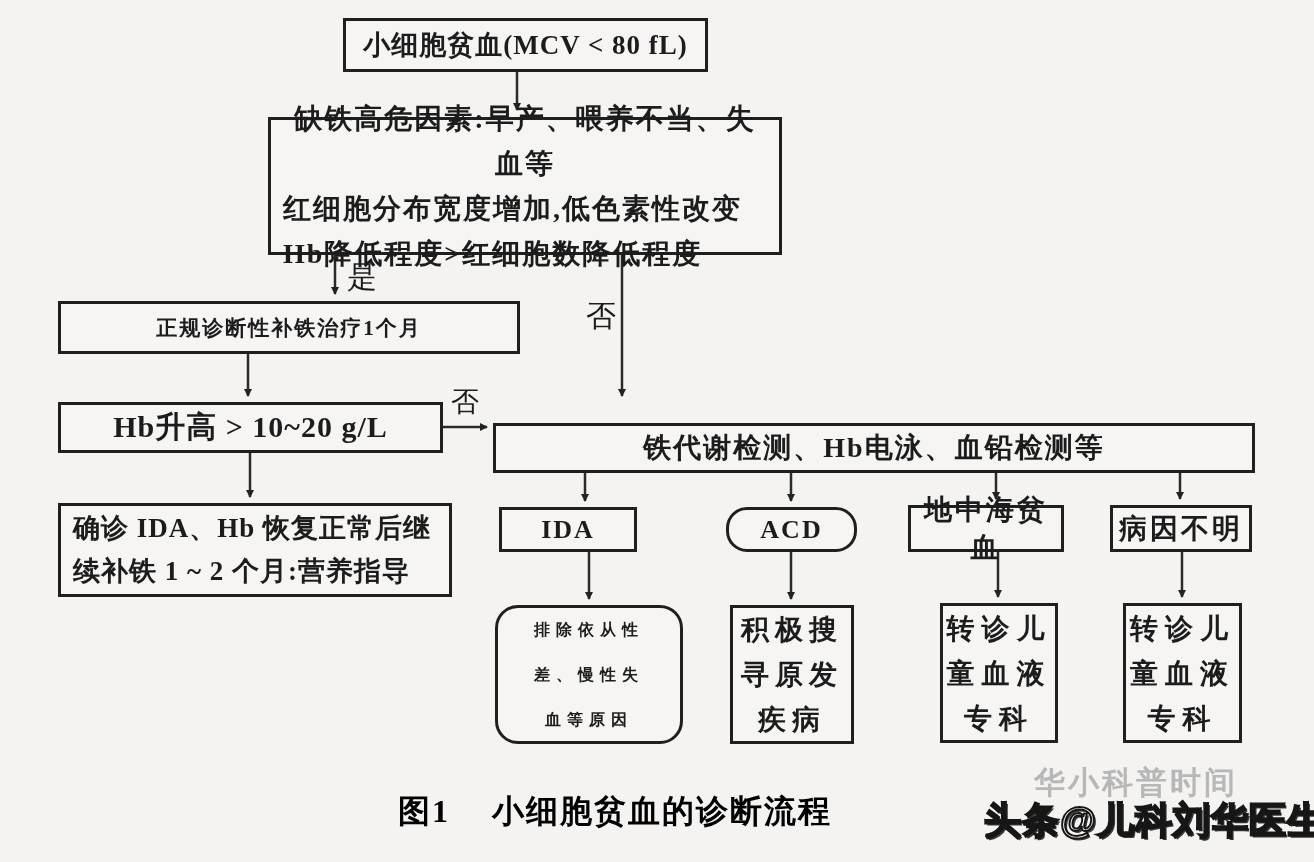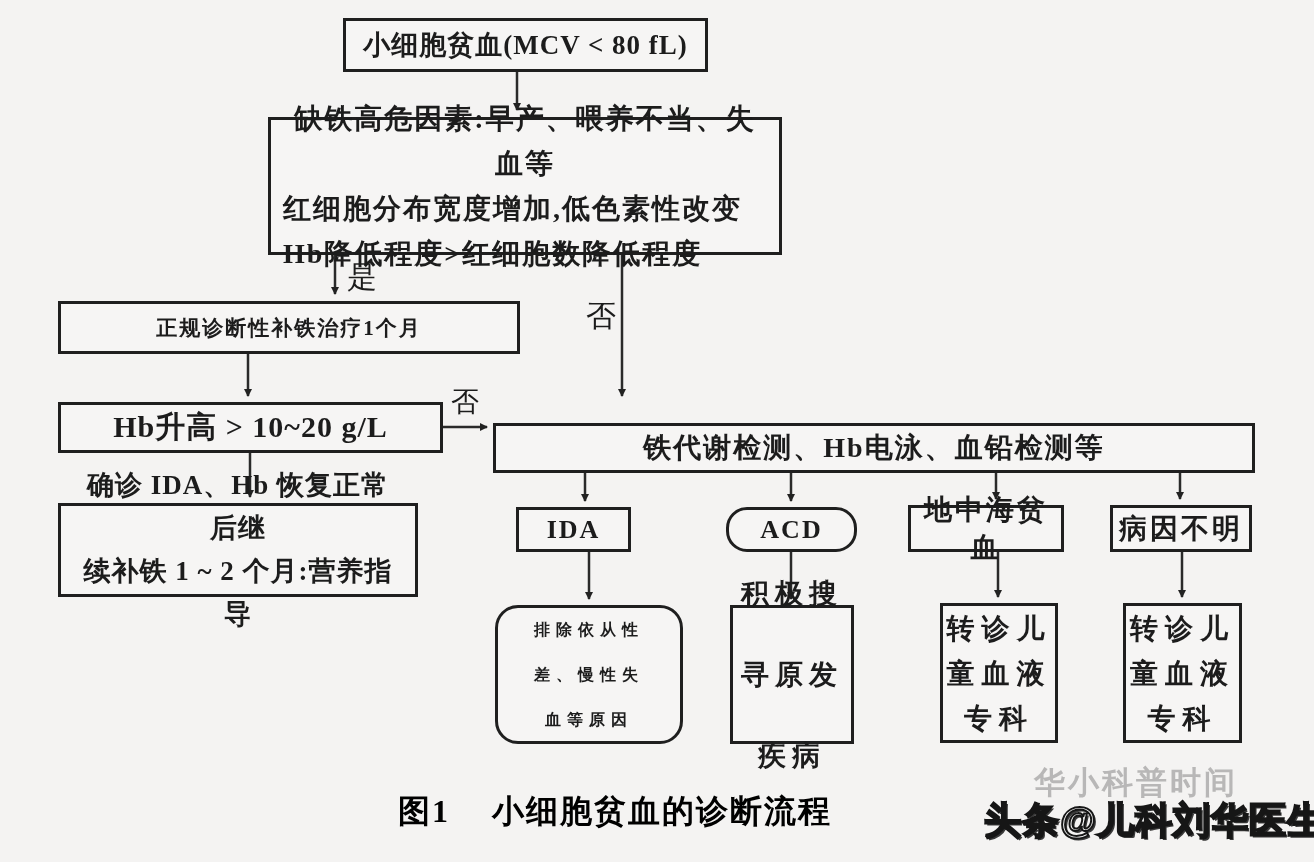--- a/index.html
+++ b/index.html
@@ -70,28 +70,28 @@
     -webkit-text-stroke:2px #161616;
     text-shadow:2px 2px 0 #3a3a3a;
     white-space:nowrap;
   }
 
   
   #n-start{left:343px;top:18px;width:365px;height:54px;font-size:27px;letter-spacing:1px;}
   #n-risk{left:268px;top:117px;width:514px;height:138px;font-size:28px;line-height:45px;padding:2px 12px;letter-spacing:2px;}
   #n-treatment{left:58px;top:301px;width:462px;height:53px;font-size:21px;letter-spacing:2px;}
   #n-hb{left:58px;top:402px;width:385px;height:51px;font-size:30px;letter-spacing:1px;}
-  #n-confirm{left:58px;top:503px;width:360px;height:94px;font-size:27px;line-height:43px;padding:2px 12px;letter-spacing:1px;}
+  #n-confirm{left:58px;top:503px;width:394px;height:94px;font-size:27px;line-height:43px;padding:2px 12px;letter-spacing:1px;}
   #n-tests{left:493px;top:403px;width:762px;height:50px;font-size:28px;letter-spacing:2px;margin-top:20px;}
-  #n-ida{left:516px;top:507px;width:115px;height:45px;font-size:26px;letter-spacing:2px;}
+  #n-ida{left:499px;top:507px;width:138px;height:45px;font-size:26px;letter-spacing:2px;}
   #n-acd{left:726px;top:507px;width:131px;height:45px;font-size:26px;letter-spacing:2px;border-radius:21px;}
   #n-thal{left:908px;top:505px;width:156px;height:47px;font-size:28px;letter-spacing:3px;}
   #n-unknown{left:1110px;top:505px;width:142px;height:47px;font-size:28px;letter-spacing:3px;}
   #n-ida-action{left:495px;top:605px;width:188px;height:139px;font-size:16px;line-height:45px;letter-spacing:6px;border-radius:23px;}
-  #n-acd-action{left:730px;top:605px;width:124px;height:139px;font-size:28px;line-height:45px;letter-spacing:6px;gap:36px;}
+  #n-acd-action{left:730px;top:605px;width:124px;height:139px;font-size:28px;line-height:45px;letter-spacing:6px;}
   #n-thal-action{left:940px;top:603px;width:118px;height:140px;font-size:28px;line-height:45px;letter-spacing:7px;}
   #n-unknown-action{left:1123px;top:603px;width:119px;height:140px;font-size:28px;line-height:45px;letter-spacing:7px;}
 
   #lbl-yes{left:347px;top:262px;}
   #lbl-no-mid{left:586px;top:301px;}
   #lbl-no-hb{left:451px;top:388px;font-size:28px;}
 </style>
 </head>
 <body>
 

